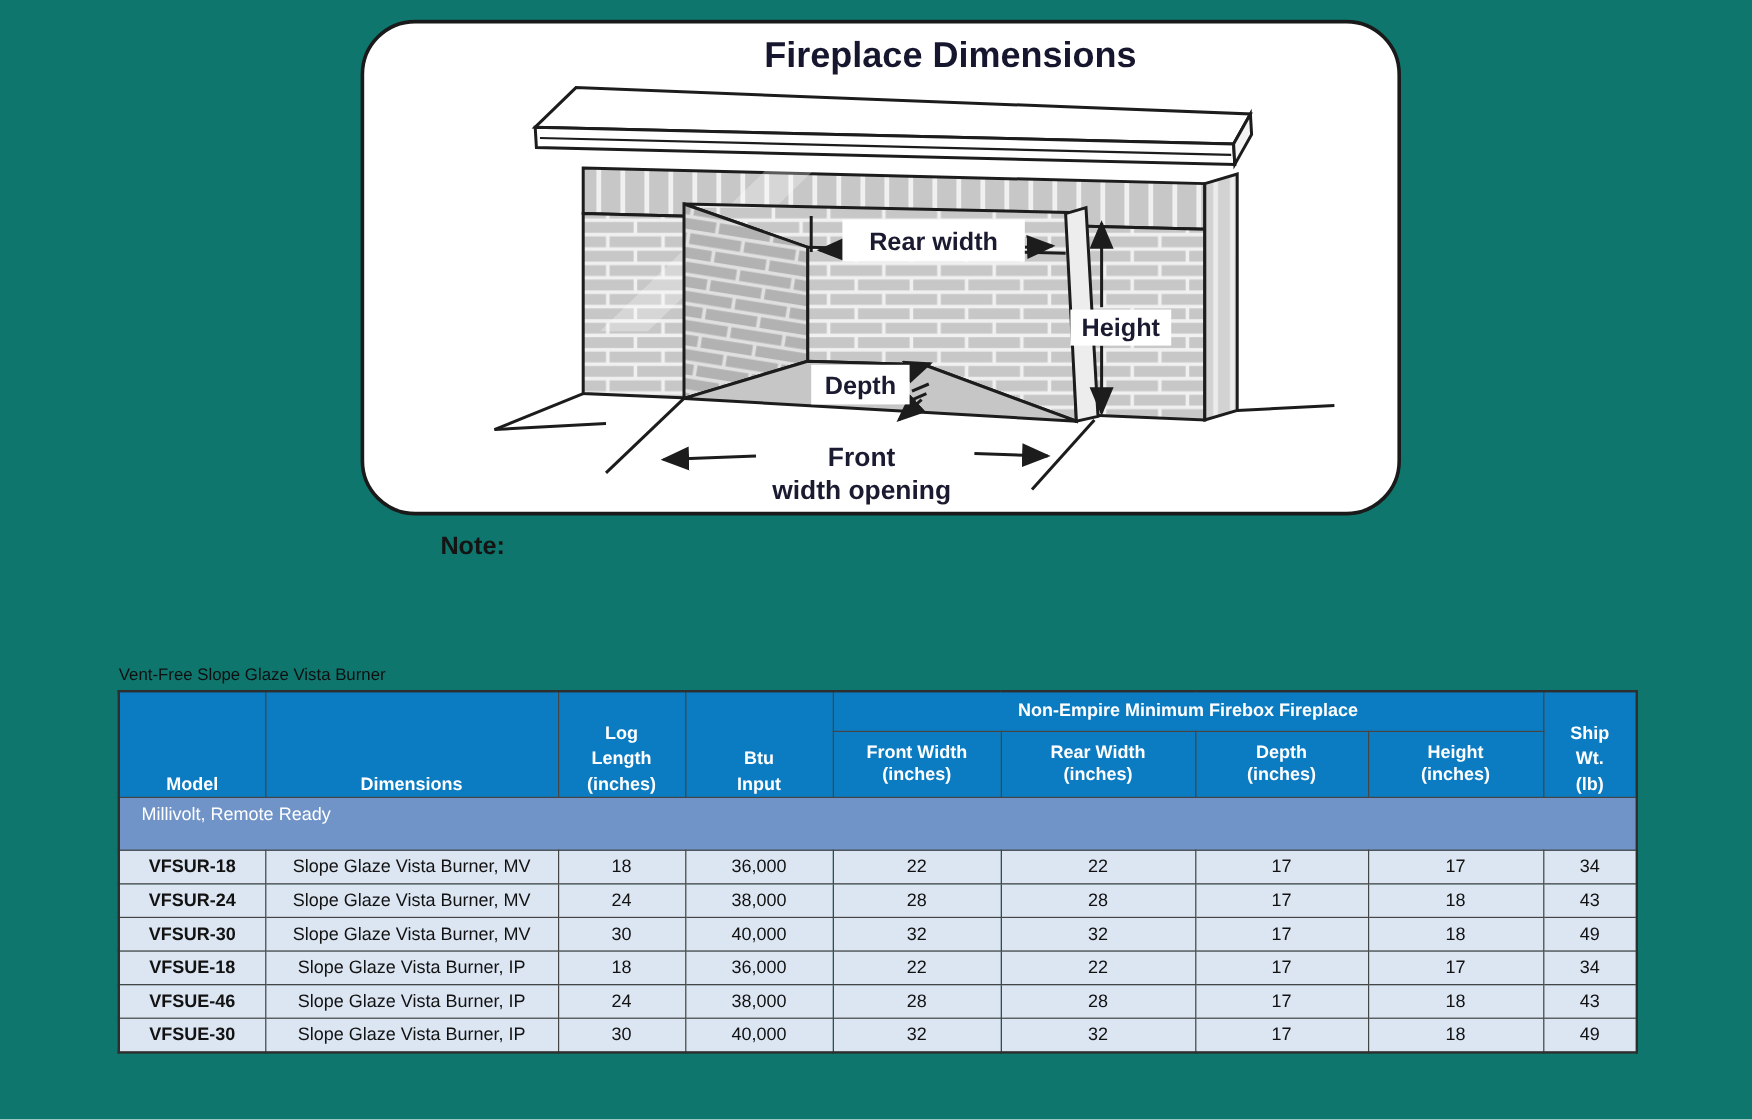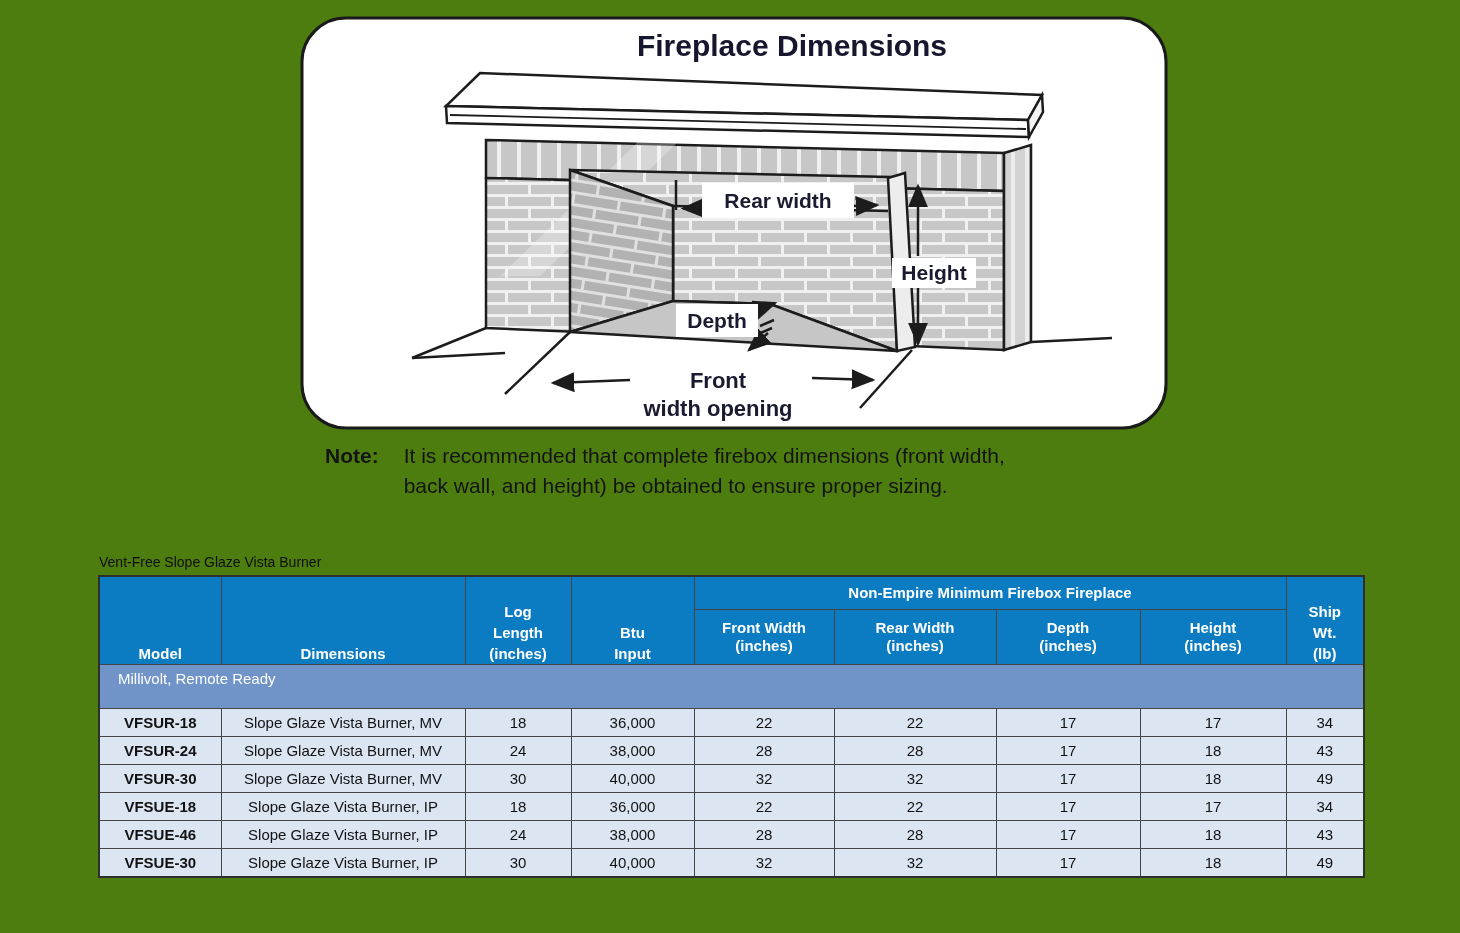--- a/index.html
+++ b/index.html
@@ -1,25 +1,25 @@
 <!DOCTYPE html>
 <html><head>
 <meta charset="utf-8">
 <style>
   html,body{margin:0;padding:0;background:#ffffff;}
   body{font-family:"Liberation Sans", sans-serif; -webkit-font-smoothing:antialiased;}
-  #page{position:relative;width:1460px;height:933px;background:#4d7c0f;overflow:hidden;}
+  #page{position:relative;width:1460px;height:933px;background:#0f766e;overflow:hidden;}
 
   
   .diagram-card{position:absolute;left:300px;top:16px;width:868px;height:414px;}
 
   
   .note{position:absolute;left:325px;top:441px;display:flex;align-items:flex-start;
         font-size:21px;line-height:30px;color:#141414;width:830px;}
-  .note .note-label{font-weight:bold;margin-right:25px;white-space:nowrap;}
+  .note .note-label{font-weight:bold;margin-right:25px;white-space:nowrap;margin-left:42px;}
   .note .note-text{white-space:pre-line;}
 
   
   .table-wrap{position:absolute;left:98px;top:554px;width:1270px;}
   .table-title{font-size:14px;font-weight:normal;color:#0f0f0f;margin:0 0 5px 1px;}
   table.burner{border-collapse:collapse;table-layout:fixed;width:1265px;
                font-size:15px;color:#121212;border:2px solid #2e2e2e;}
   table.burner th, table.burner td{border:1.5px solid #454545;padding:0;}
   th.hcell{background:#0b7cc2;color:#ffffff;font-weight:bold;text-align:center;
            vertical-align:bottom;padding-bottom:8px;line-height:21px;margin-left:20px;}
@@ -135,22 +135,20 @@
         <line x1="330" y1="364" x2="253" y2="367" stroke="#1c1c1c" stroke-width="2.5" marker-end="url(#arr)"></line>
         <line x1="512" y1="362" x2="573" y2="364" stroke="#1c1c1c" stroke-width="2.5" marker-end="url(#arr)"></line>
         <text class="dg-label2" x="418" y="372" text-anchor="middle">Front</text>
         <text class="dg-label2" x="418" y="400" text-anchor="middle">width opening</text>
       </g>
     </svg>
   </div>
 
   <div class="note">
     <span class="note-label">Note:</span>
-    <span class="note-text">It is recommended that complete firebox dimensions (front width,
-back wall, and height) be obtained to ensure proper sizing.</span>
   </div>
 
   <div class="table-wrap">
     <h2 class="table-title">Vent-Free Slope Glaze Vista Burner</h2>
 
     <table class="burner">
       <colgroup>
         <col style="width:122px">
           <col style="width:244px">
           <col style="width:106px">

